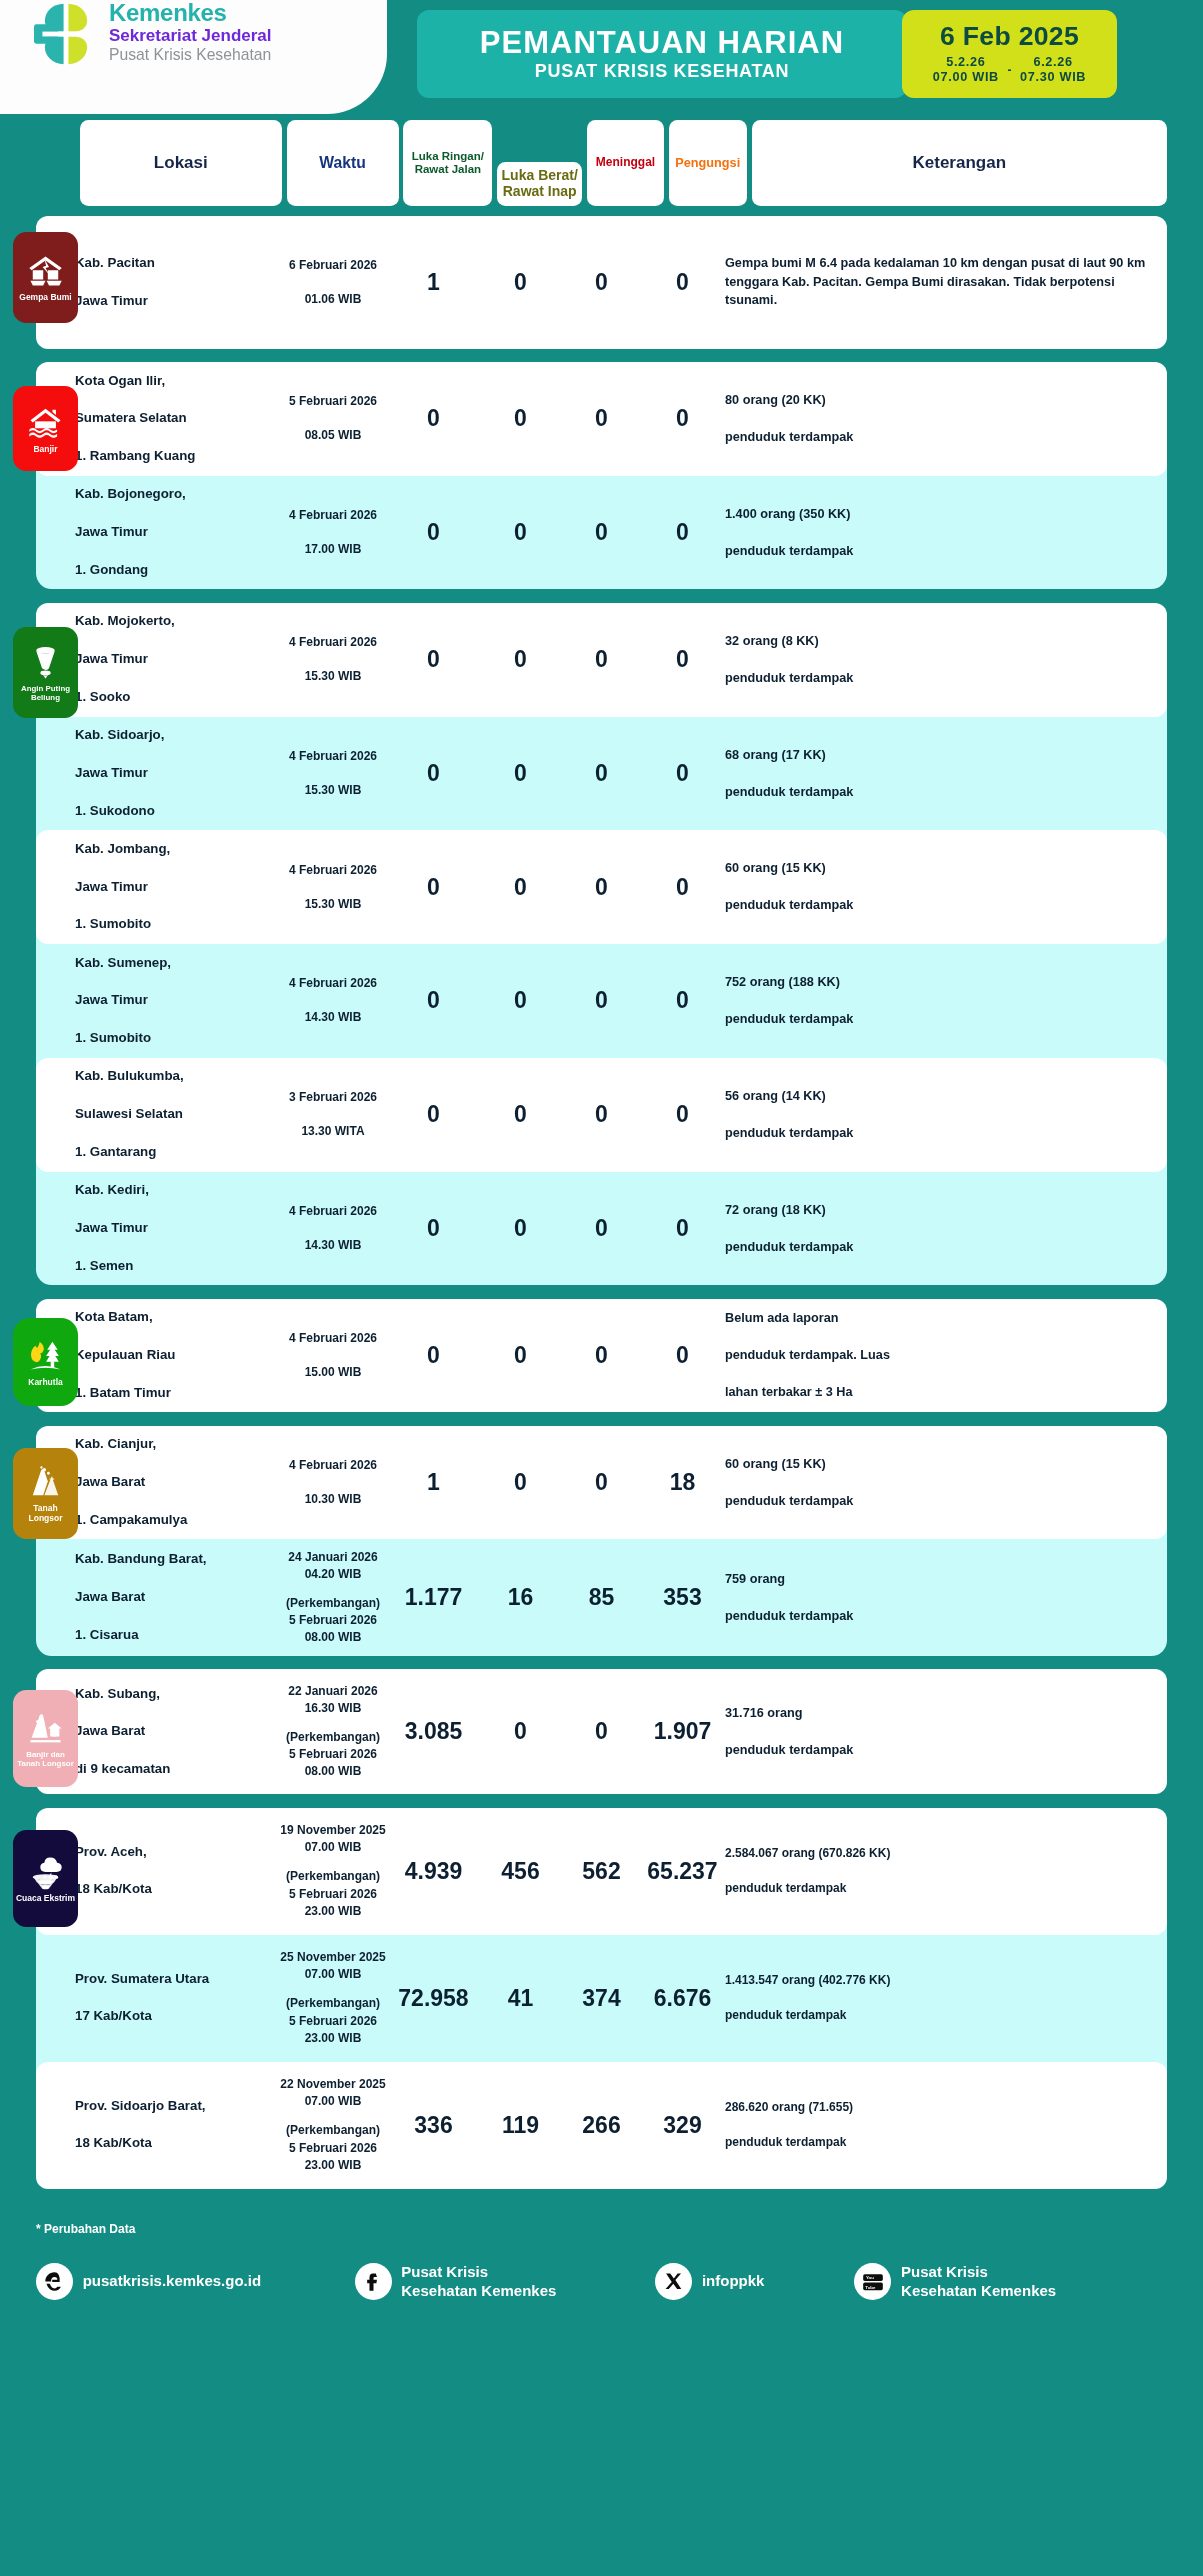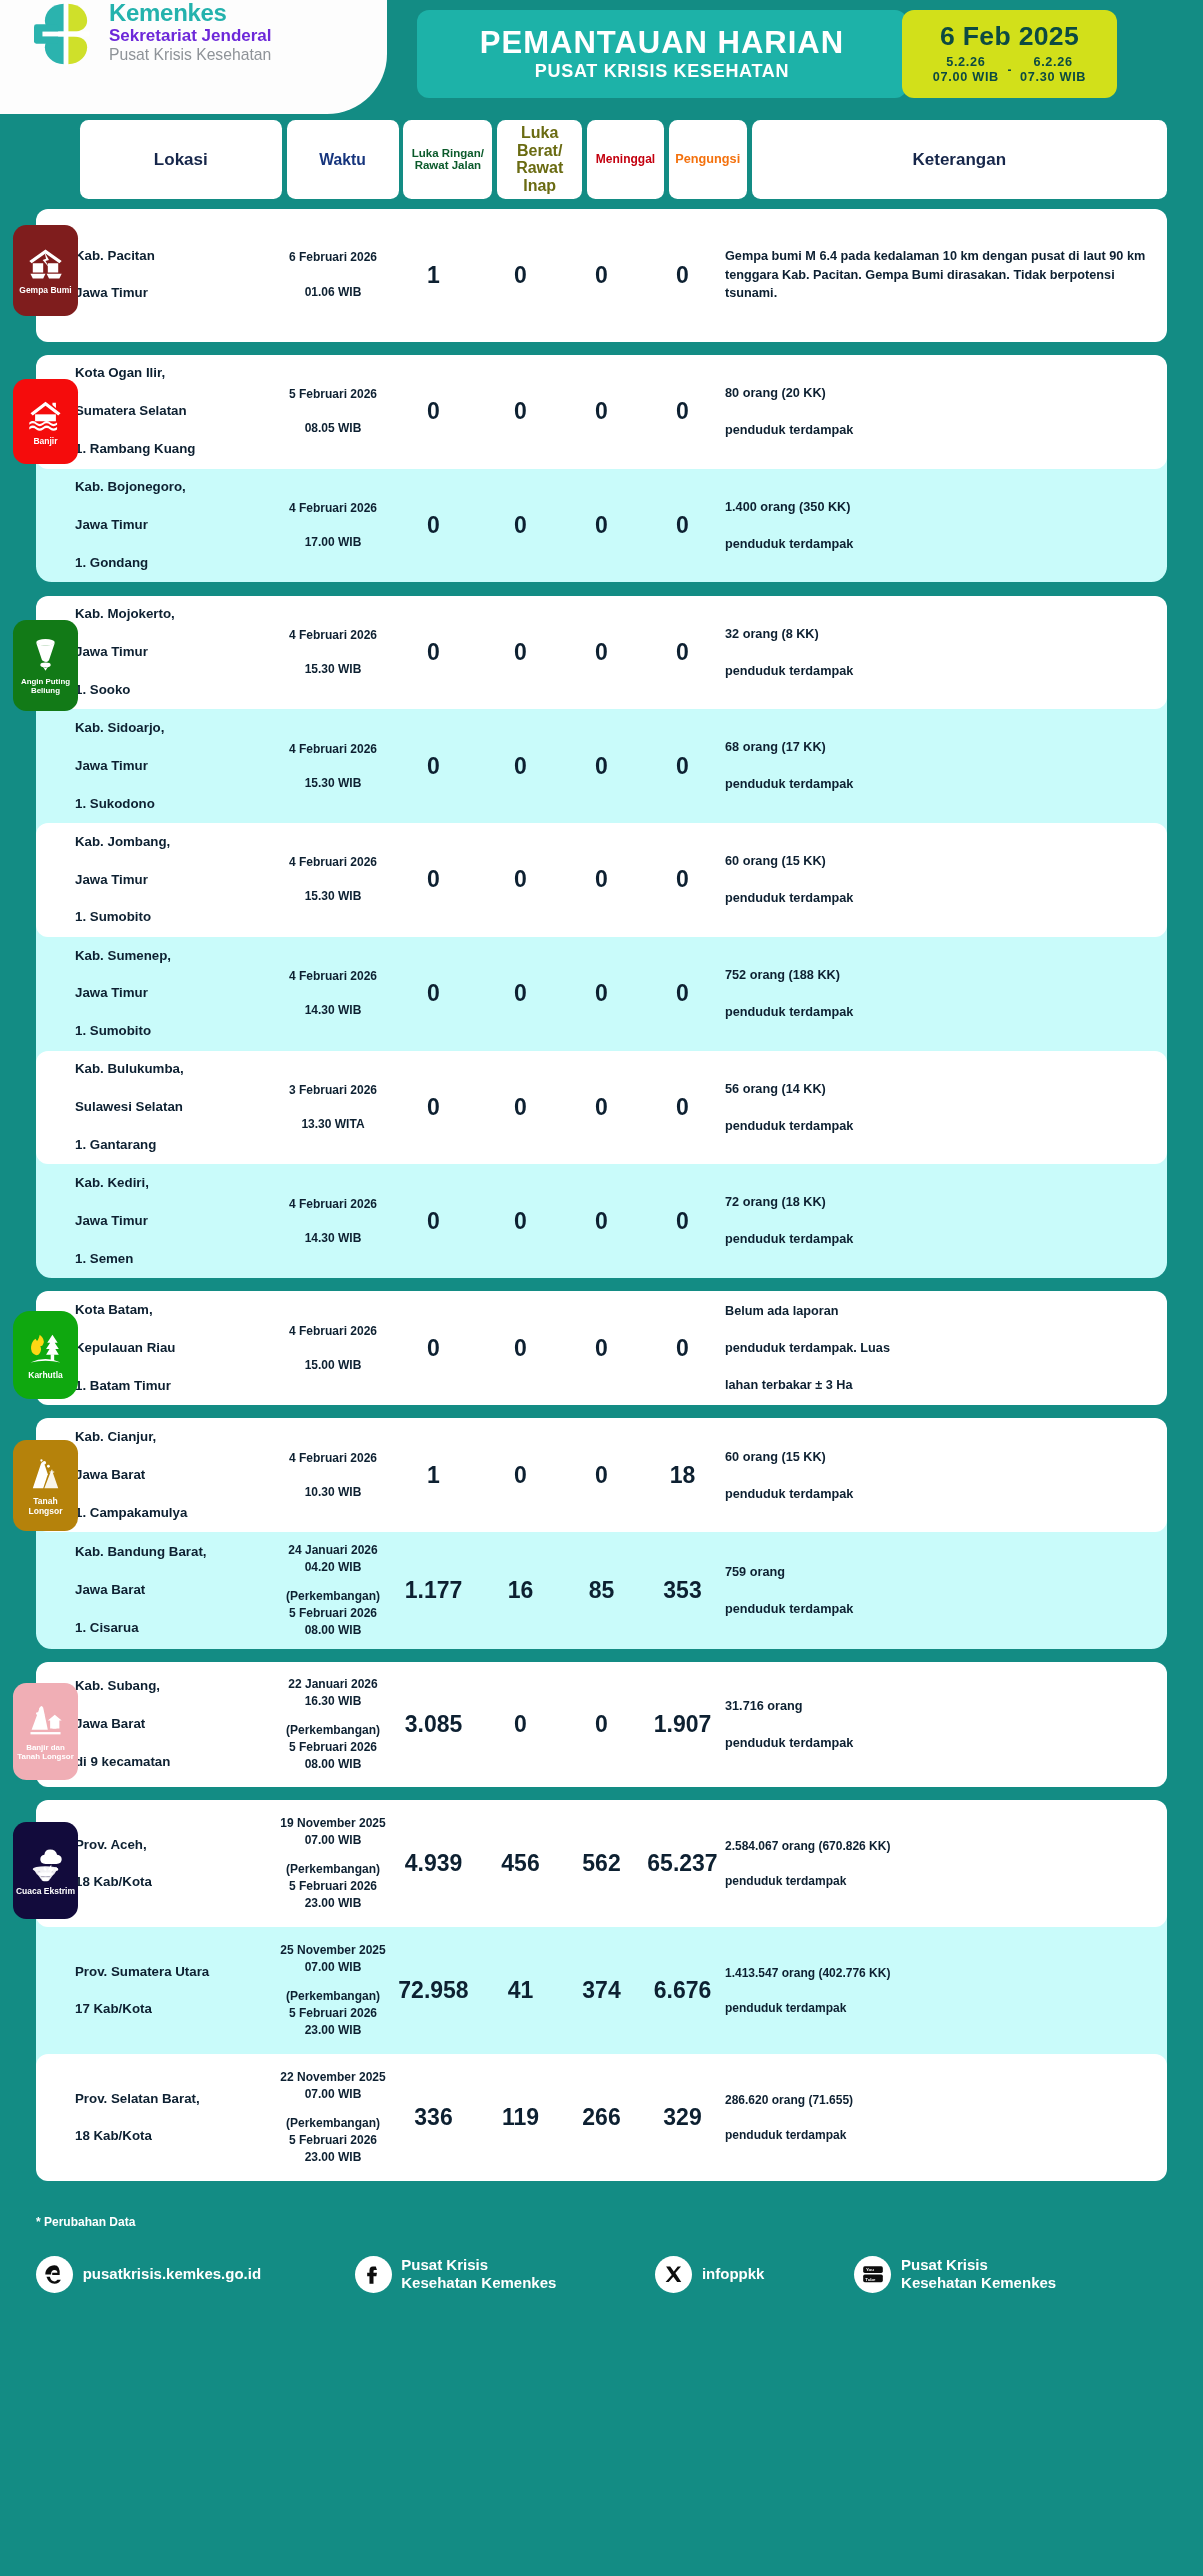--- a/index.html
+++ b/index.html
@@ -84,21 +84,21 @@
     display: flex; align-items: center; justify-content: center;
     text-align: center;
     min-height: 44px;
     padding: 3.6px 2.4px;
     font-weight: bold;
     line-height: 1.12;
   }
   .ch-lokasi   { width: 202px; font-size: 17px; color: #16264a; }
   .ch-waktu    { width: 112px; font-size: 15.7px; color: #16357d; }
   .ch-lr       { width: 89px; font-size: 11.5px; color: #0b5a2b; }
-  .ch-lb       { width: 85px; font-size: 16px; color: #6a6b12; }
+  .ch-lb       { width: 85px; font-size: 14px; color: #6a6b12; margin-top: 42px; }
   .ch-mng      { width: 77px; font-size: 12px; color: #c4000f; }
   .ch-png      { width: 78px; font-size: 12.7px; color: #f4710d; }
   .ch-ket      { flex: 1; font-size: 17px; color: #16264a; }
   .spacer-left { width: 39px; }
 
   
   .board { padding: 0 36px 0 36px; }
   .section {
     position: relative;
     background: #c9fbfa;
@@ -687,21 +687,21 @@
         <div class="c c-num c-png">6.676</div>
         <div class="c c-ket small">
           <span>1.413.547 orang (402.776 KK)</span>
           <br>
           <span>penduduk terdampak</span>
         </div>
       </div>
       <div class="row white" style="min-height: 127px;">
         <div class="c c-pad"></div>
         <div class="c c-lokasi">
-          <span>Prov. Selatan Barat,</span>
+          <span>Prov. Sidoarjo Barat,</span>
           <br>
           <span>18 Kab/Kota</span>
         </div>
         <div class="c c-waktu">
           <div><span>22 November 2025</span><br><span>07.00 WIB</span></div>
           <div class="waktu-gap"></div>
           <div><span>(Perkembangan)</span><br><span>5 Februari 2026</span><br><span>23.00 WIB</span></div>
         </div>
         <div class="c c-num c-lr">336</div>
         <div class="c c-num c-lb">119</div>

